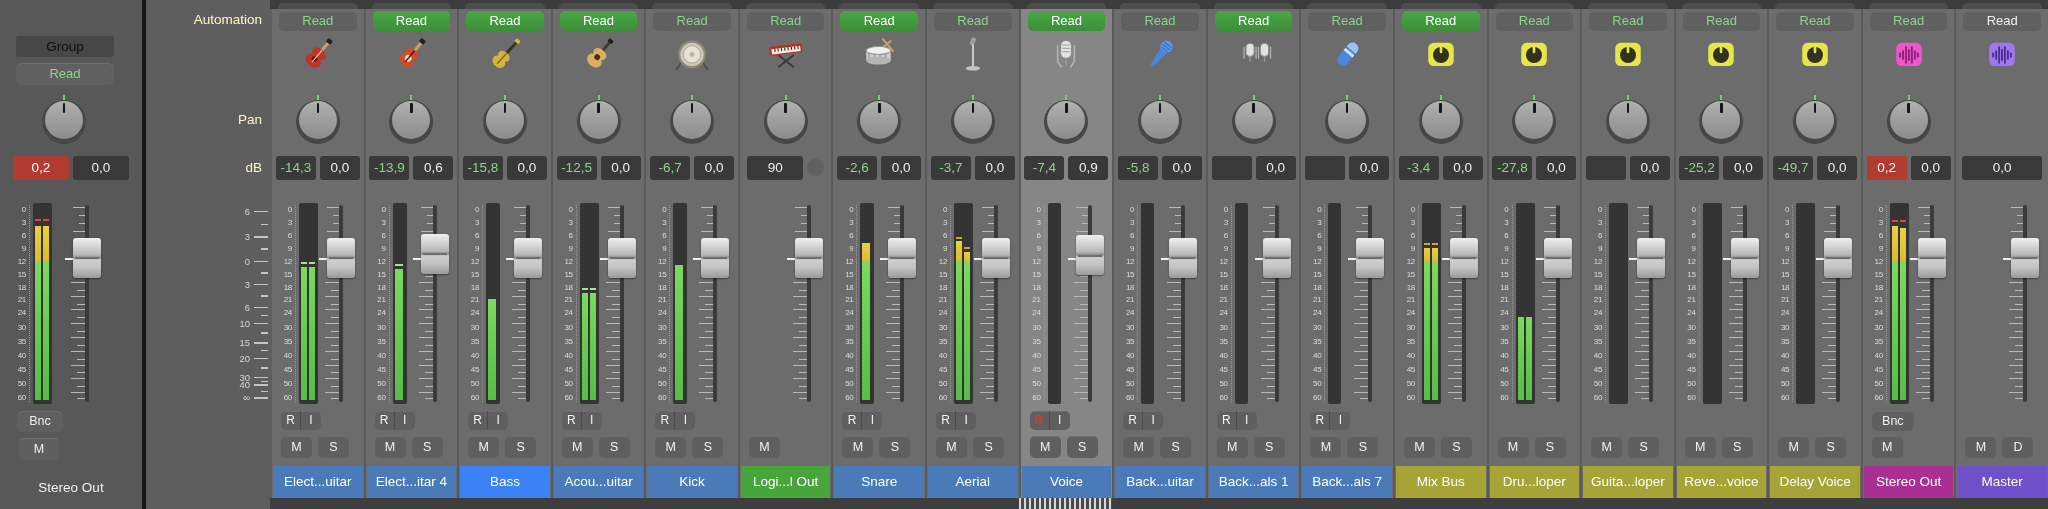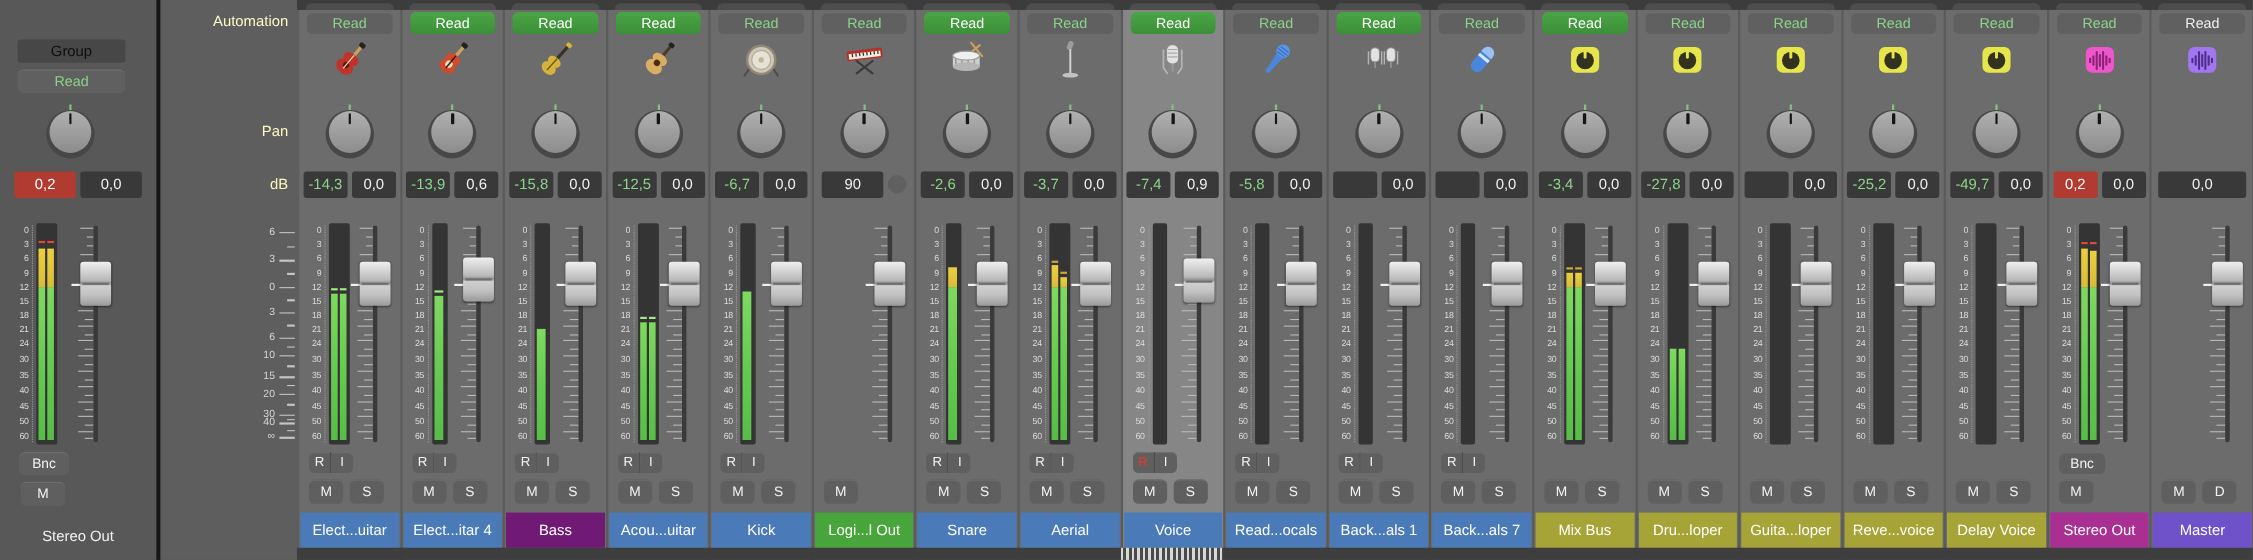--- a/index.html
+++ b/index.html
@@ -478,21 +478,21 @@
           </div>
         </div>
         <div class="btnrow1">
           <div class="sbtn ribtn first">R</div>
           <div class="sbtn ribtn last">I</div>
         </div>
         <div class="btnrow2">
           <div class="sbtn msbtn">M</div>
           <div class="sbtn msbtn">S</div>
         </div>
-        <div class="tracklabel" style="background: #701a75;">Bass</div>
+        <div class="tracklabel" style="background: #3b82f6;">Bass</div>
         <div class="bottomstrip"></div>
       </div>
       <div class="channel">
         <div class="topband">
           <div class="stub"></div>
         </div>
         <div class="readbtn ch-read read-active">Read</div>
         <div class="chicon">
           <svg viewBox="0 0 36 36">
             <g transform="rotate(40 18 18)">
@@ -1090,21 +1090,21 @@
           </div>
         </div>
         <div class="btnrow1">
           <div class="sbtn ribtn first">R</div>
           <div class="sbtn ribtn last">I</div>
         </div>
         <div class="btnrow2">
           <div class="sbtn msbtn">M</div>
           <div class="sbtn msbtn">S</div>
         </div>
-        <div class="tracklabel" style="background: rgb(74, 122, 184);">Read...ocals</div>
+        <div class="tracklabel" style="background: rgb(74, 122, 184);">Back...uitar</div>
         <div class="bottomstrip"></div>
       </div>
       <div class="channel">
         <div class="topband">
           <div class="stub"></div>
         </div>
         <div class="readbtn ch-read read-active">Read</div>
         <div class="chicon">
           <svg viewBox="0 0 36 36">
             <g transform="translate(1.5,4) scale(.72)">

